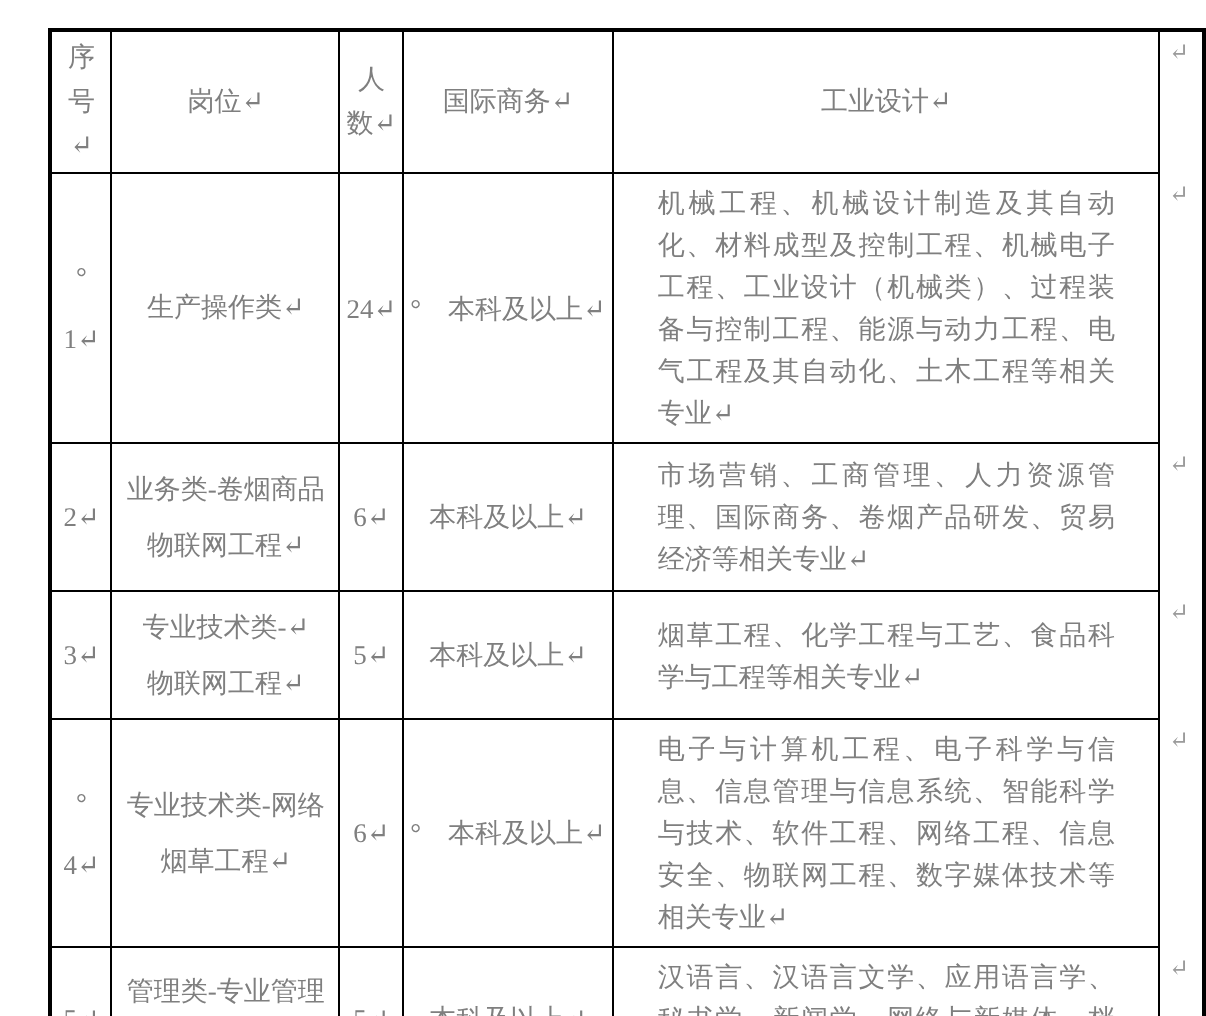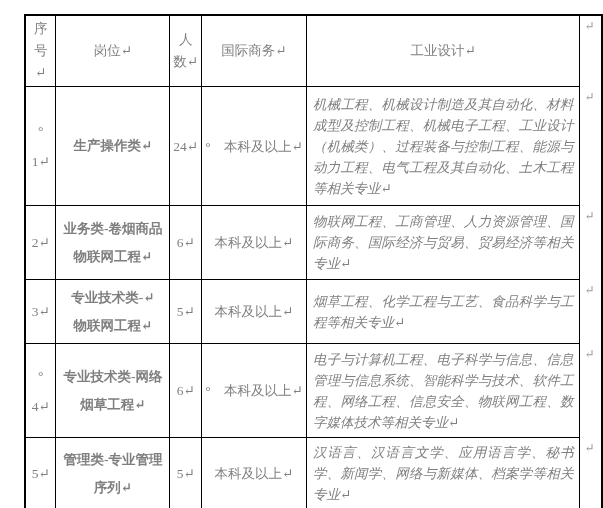--- a/index.html
+++ b/index.html
@@ -38,27 +38,26 @@
     border: 1px solid #000000;
     vertical-align: middle;
     text-align: center;
     white-space: pre-line;
     padding: 2px 3px;
     line-height: 21px;
     overflow: hidden;
   }
   td.hdr { line-height: 22px; }
   td.no-cell  { line-height: 31px; }
-  td.pos-cell { line-height: 28px; font-weight: bold; }
+  td.pos-cell { line-height: 28px; }
   td.major {
     text-align: justify;
-    padding: 4px 6px;
+    padding: 4px 22px;
     line-height: 21px;
     white-space: normal;
-    font-style: italic;
   }
   td.mark-cell {
     border: none;
     vertical-align: top;
     text-align: left;
     color: #9b9b9b;
     font-size: 12px;
     padding: 3px 0 0 4px;
     line-height: 14px;
   }
@@ -98,21 +97,21 @@
       <td class="c major">机械工程、机械设计制造及其自动化、材料成型及控制工程、机械电子工程、工业设计（机械类）、过程装备与控制工程、能源与动力工程、电气工程及其自动化、土木工程等相关专业↵</td>
       <td class="mark-cell">↵</td>
     </tr>
 
     <tr style="height:74px;">
       <td class="c no-cell">2↵</td>
       <td class="c pos-cell">业务类-卷烟商品
 物联网工程↵</td>
       <td class="c">6↵</td>
       <td class="c">本科及以上↵</td>
-      <td class="c major">物联网工程、工商管理、人力资源管理、国际商务、国际经济与贸易、贸易经济等相关专业↵</td>
+      <td class="c major">市场营销、工商管理、人力资源管理、国际商务、卷烟产品研发、贸易经济等相关专业↵</td>
       <td class="mark-cell">↵</td>
     </tr>
 
     <tr style="height:64px;">
       <td class="c no-cell">3↵</td>
       <td class="c pos-cell">专业技术类-↵
 物联网工程↵</td>
       <td class="c">5↵</td>
       <td class="c">本科及以上↵</td>
       <td class="c major">烟草工程、化学工程与工艺、食品科学与工程等相关专业↵</td>

